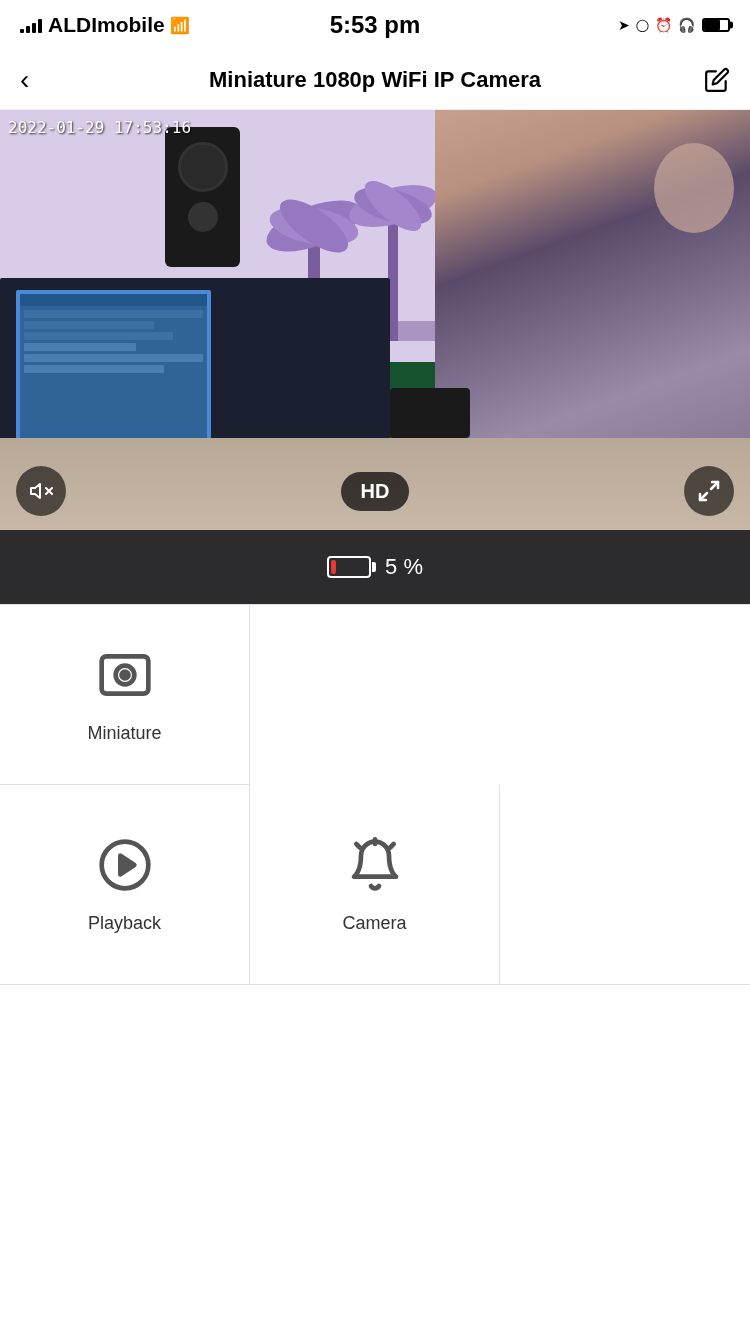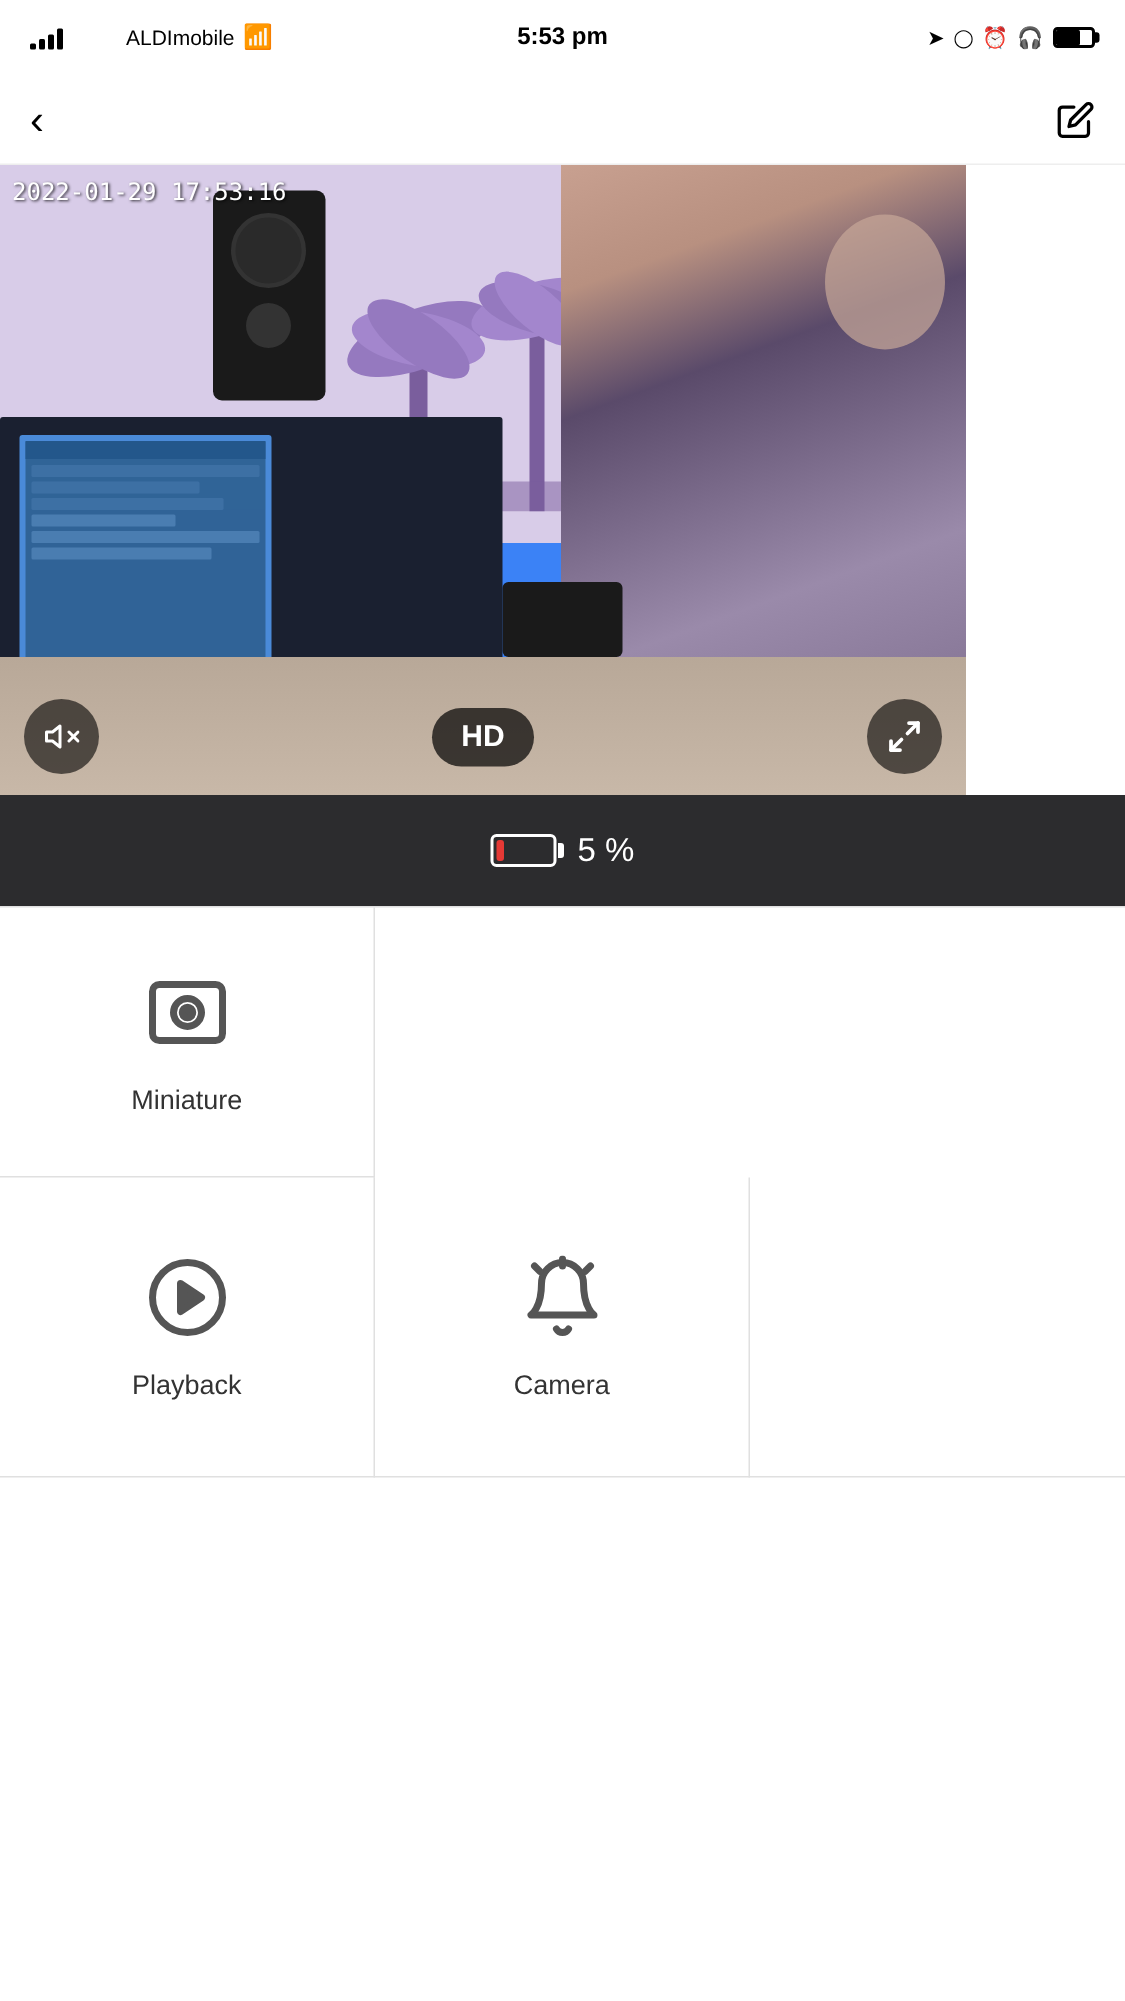--- a/index.html
+++ b/index.html
@@ -35,21 +35,21 @@
       gap: 2px;
       height: 16px;
     }
     .signal-bars span {
       display: block;
       width: 4px;
       background: #000;
       border-radius: 1px;
     }
     .status-time {
-      font-size: 16px;
+      font-size: 24px;
       font-weight: 600;
       position: absolute;
       left: 50%;
       transform: translateX(-50%);
     }
     .status-right {
       display: flex;
       align-items: center;
       gap: 6px;
     }
@@ -109,23 +109,23 @@
     }
     .header-edit {
       width: 40px;
       display: flex;
       justify-content: flex-end;
       cursor: pointer;
     }
 
     
     .video-container {
-      width: 644px;
+      width: 750px;
       height: 420px;
-      background: #3b82f6;
+      background: #14532d;
       position: relative;
       overflow: hidden;
     }
     
     .scene-wall {
       position: absolute;
       top: 0; left: 0; right: 0;
       height: 60%;
       background: #d8cce8;
     }
@@ -317,39 +317,40 @@
 <body>
 
 <div class="status-bar">
   <div class="status-left">
     <div class="signal-bars">
       <span style="height:4px"></span>
       <span style="height:7px"></span>
       <span style="height:10px"></span>
       <span style="height:14px"></span>
     </div>
-    <span style="font-size:14px; font-weight:400;margin-left:36px;">ALDImobile</span>
+    <span style="font-size:21px; font-weight:700;">ALDImobile</span>
     <span style="font-size:16px;">📶</span>
   </div>
   <div class="status-time">5:53 pm</div>
   <div class="status-right">
     <span style="font-size:14px;">➤</span>
     <span style="font-size:12px;">◯</span>
     <span style="font-size:14px;">⏰</span>
     <span style="font-size:14px;">🎧</span>
     <div class="battery-icon">
       <div class="battery-body">
         <div class="battery-fill"></div>
       </div>
     </div>
   </div>
 </div>
 
 <div class="header">
   <span class="header-back">‹</span>
+  <span class="header-title">Miniature 1080p WiFi IP Camera</span>
   <span class="header-edit">
     <svg width="26" height="26" viewBox="0 0 24 24" fill="none" stroke="#000" stroke-width="2" stroke-linecap="round" stroke-linejoin="round">
       <path d="M11 4H4a2 2 0 0 0-2 2v14a2 2 0 0 0 2 2h14a2 2 0 0 0 2-2v-7"></path>
       <path d="M18.5 2.5a2.121 2.121 0 0 1 3 3L12 15l-4 1 1-4 9.5-9.5z"></path>
     </svg>
   </span>
 </div>
 
 <div class="video-container">
 

